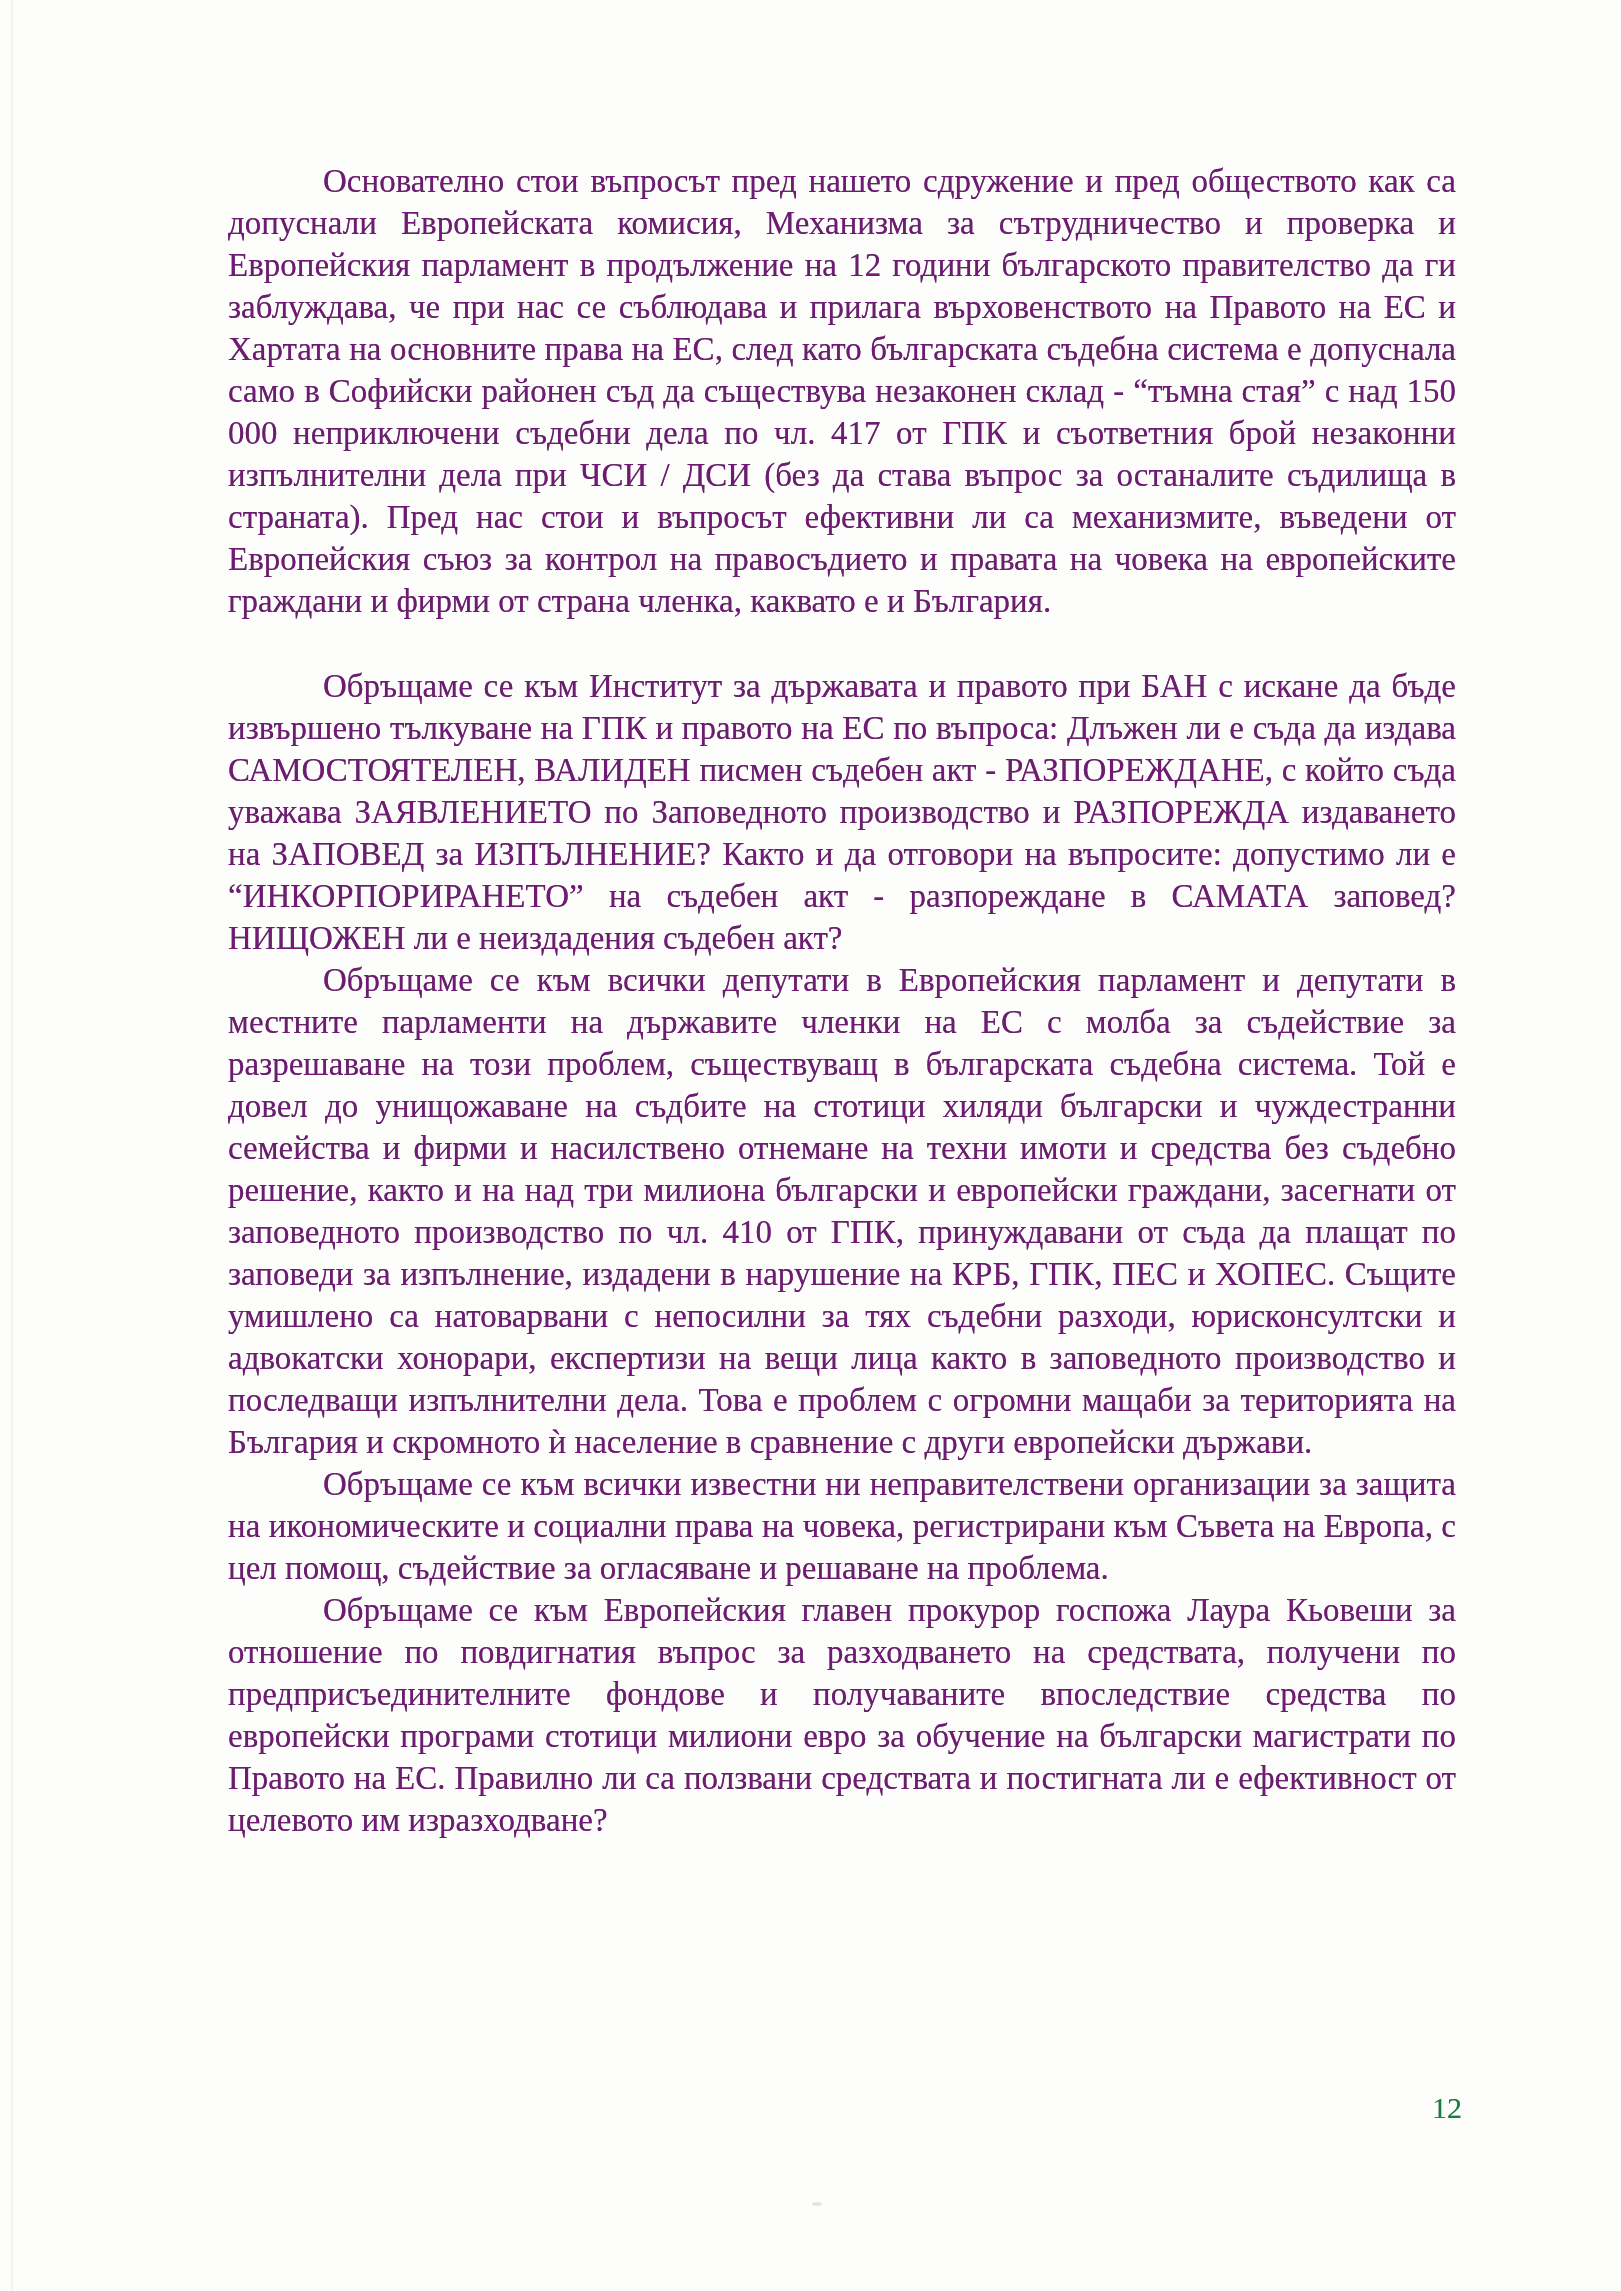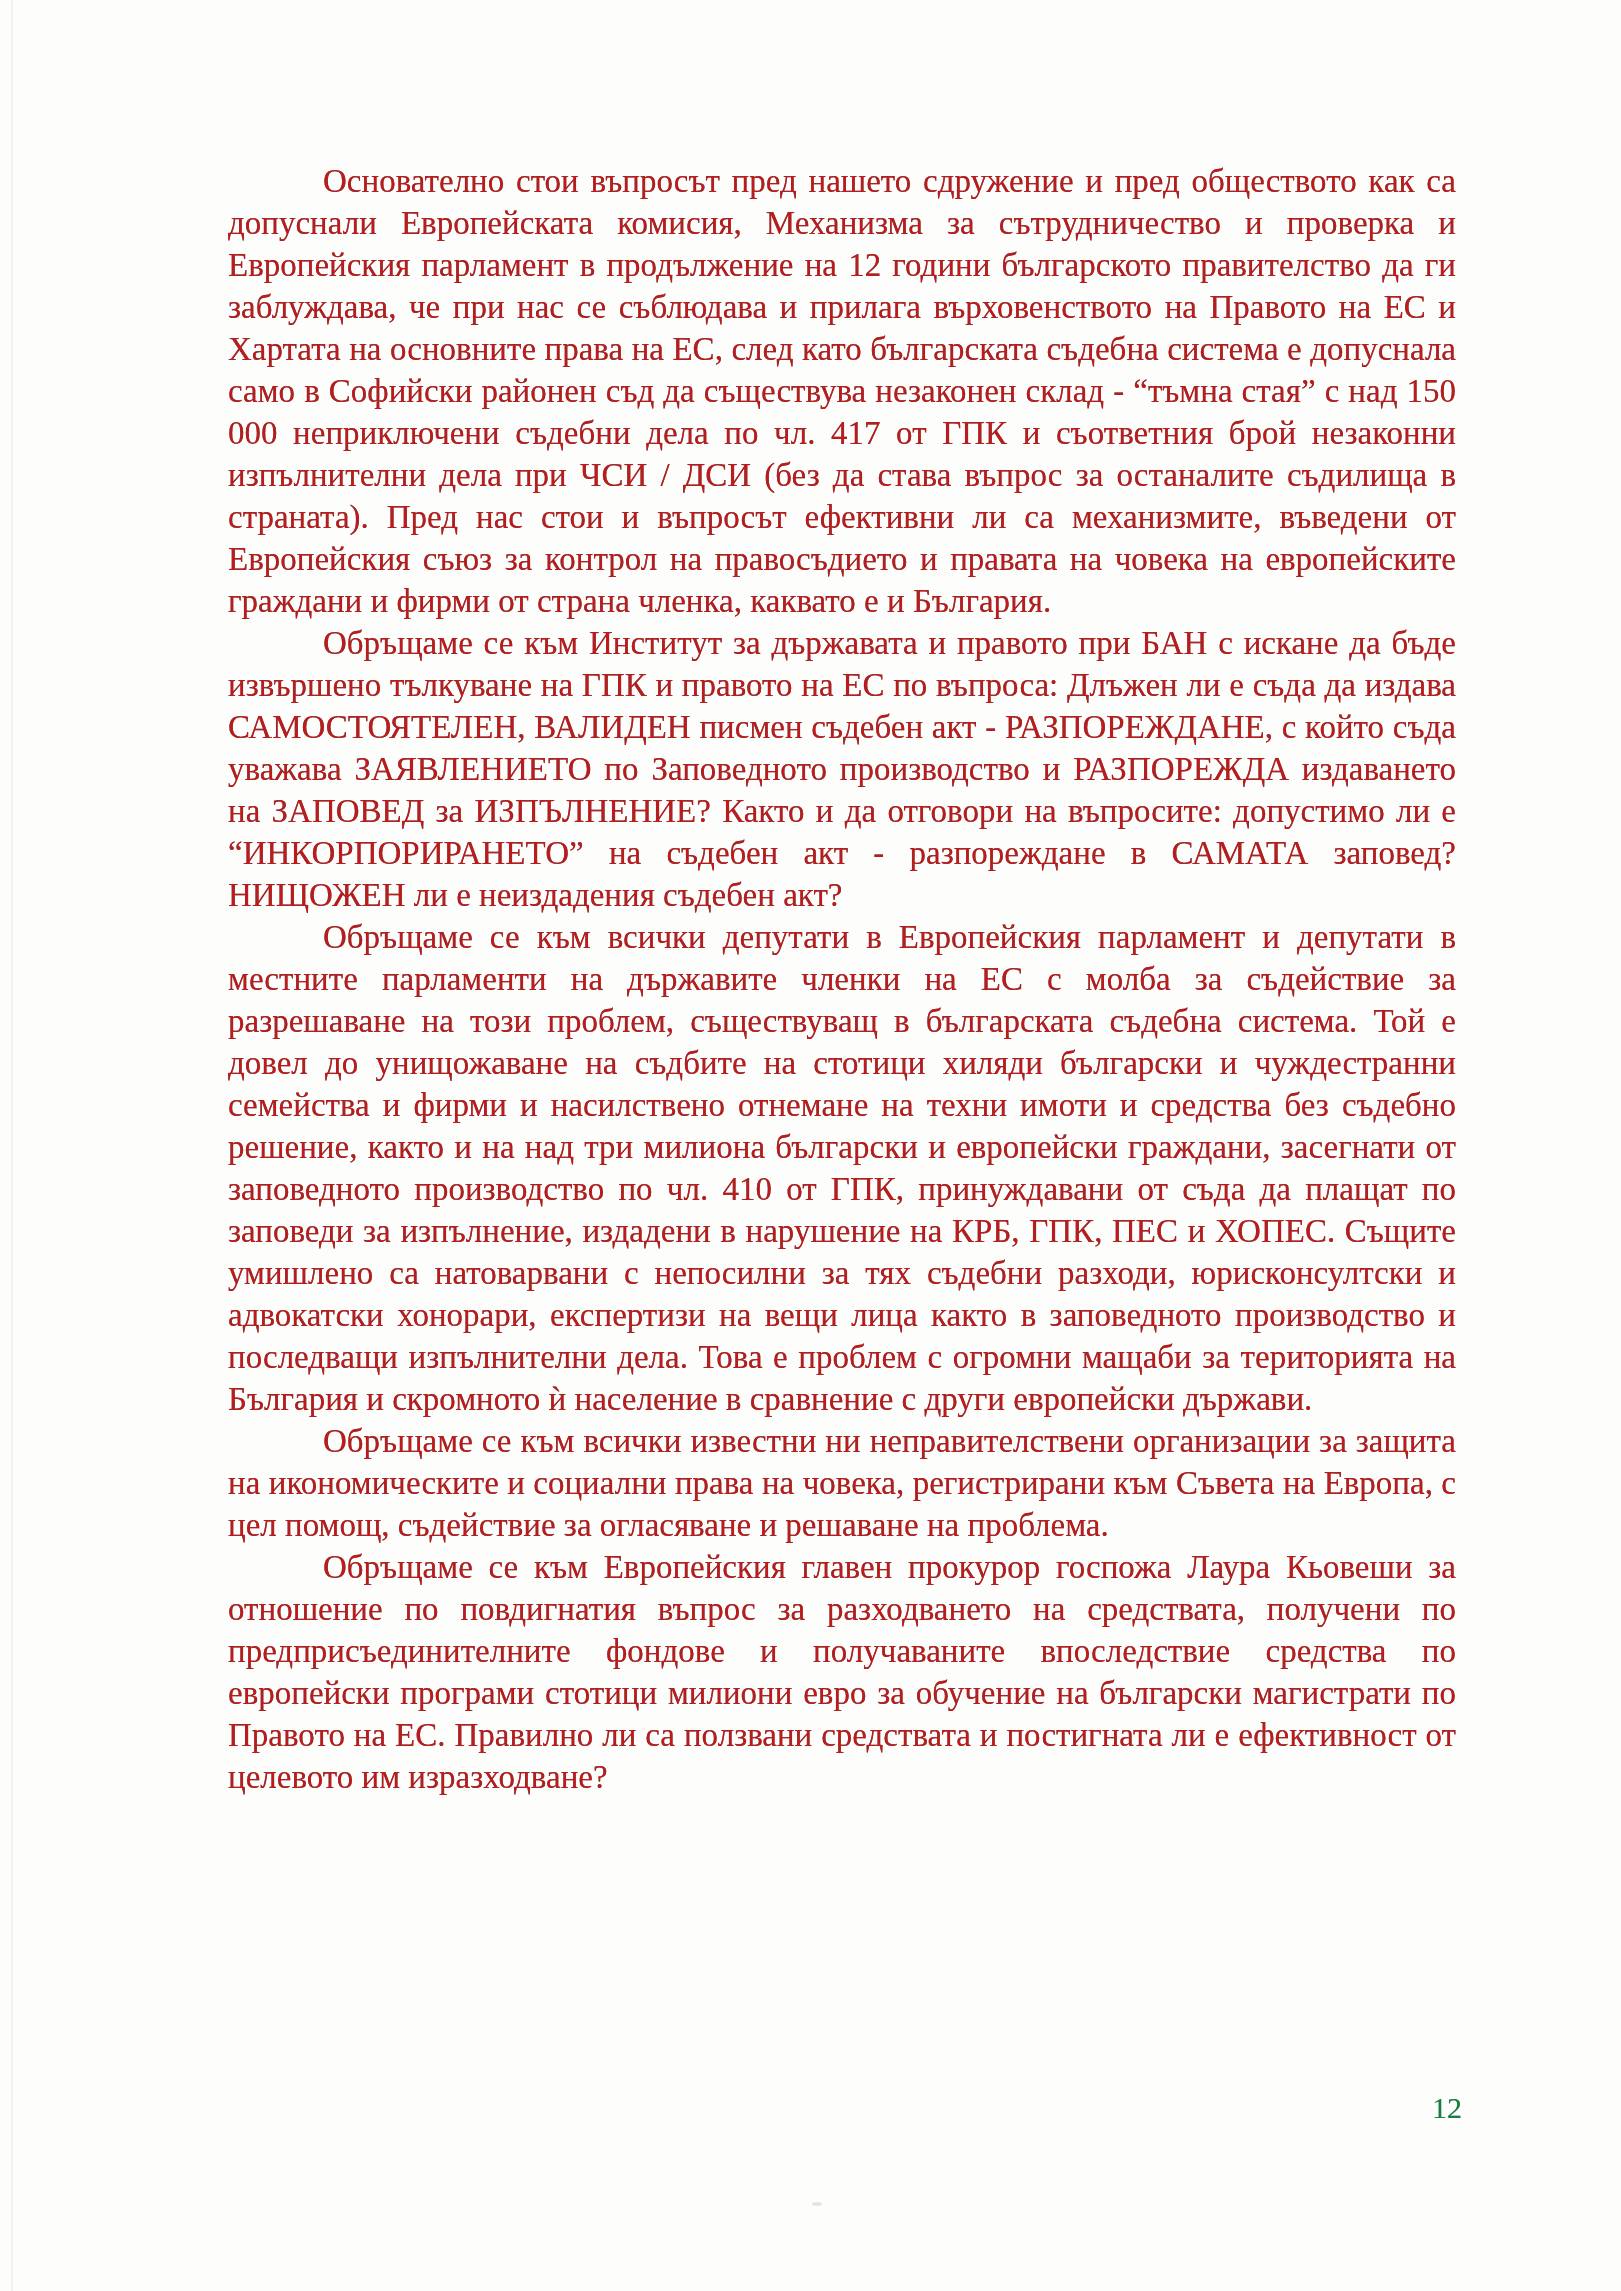--- a/index.html
+++ b/index.html
@@ -31,32 +31,33 @@
     width: 9.8px;
     height: 3.9px;
     border-radius: 50%;
     background: rgba(0,0,0,0.10);
   }
   .text-block {
     position: absolute;
     left: 228px;
     top: 160px;
     width: 1228px;
-    color: #b91c1c;
+    color: #701a75;
     font-size: 33px;
     line-height: 42px;
     text-align: justify;
     text-shadow: 0 0 0.6px rgba(0,0,0,0.55);
     hyphens: none;
   }
   .text-block p {
     margin: 0;
     text-indent: 95px;
   }
   .text-block p.after-blank {
+    margin-top: 43px;
   }
   .page-number {
     position: absolute;
     right: 159px;
     top: 2088px;
     font-size: 30px;
     line-height: 39px;
     color: #15803d;
     text-shadow: 0 0 0.5px rgba(0,0,0,0.4);
   }

